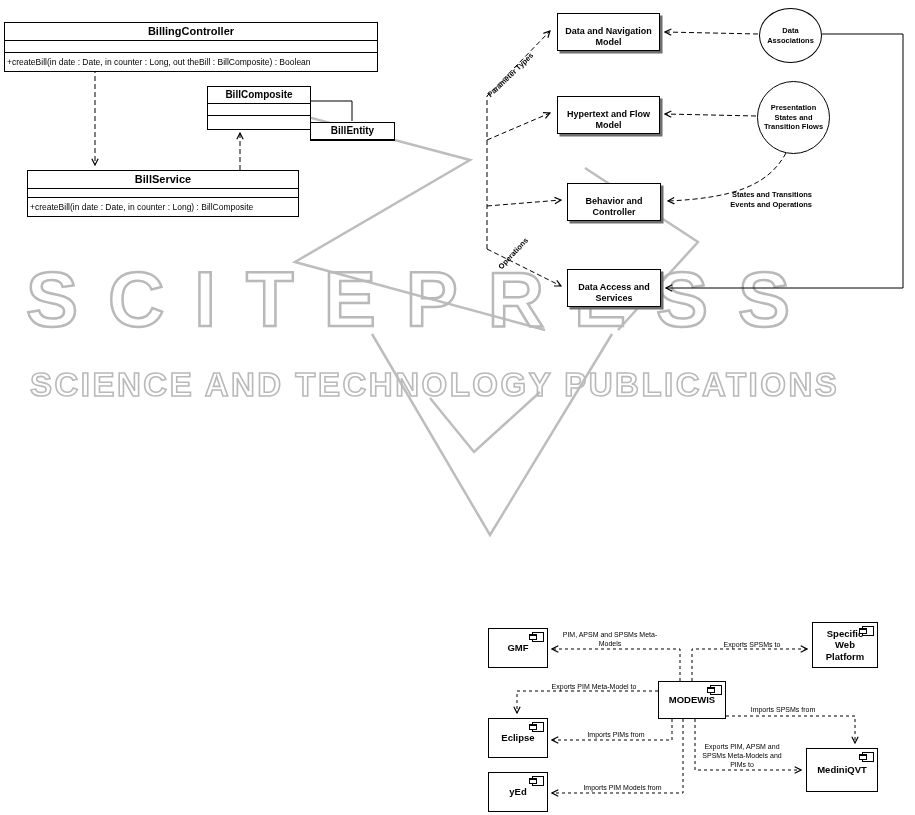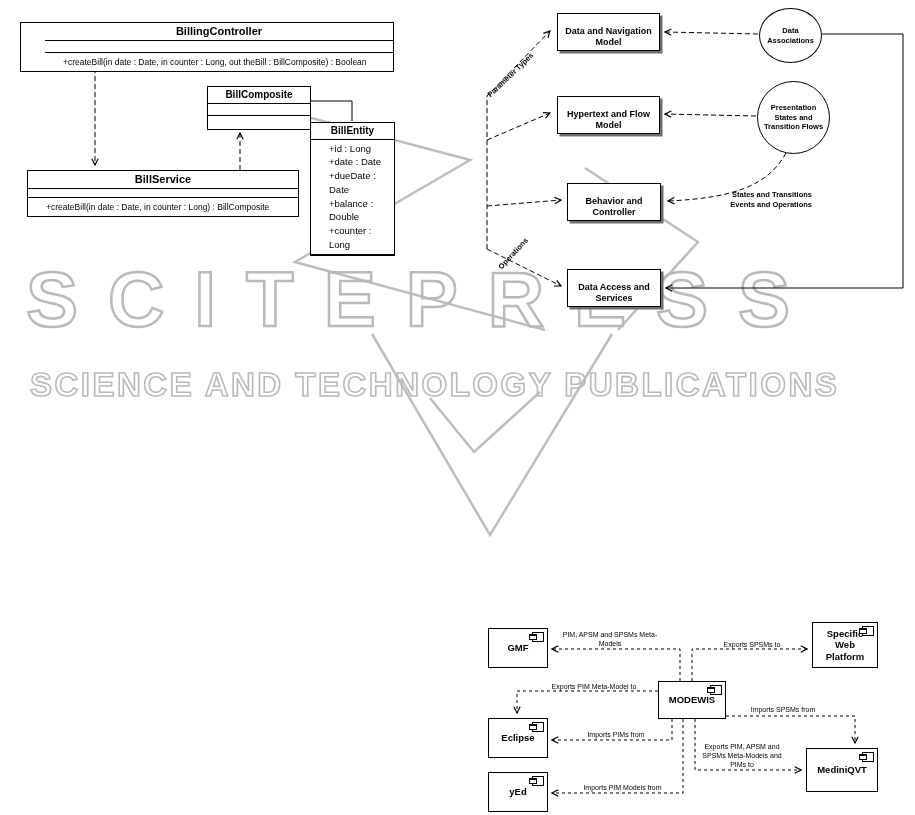--- a/index.html
+++ b/index.html
@@ -25,21 +25,21 @@
 
   
   .uml-class { position:absolute; border:1px solid #000; background:#fff; z-index:2; }
   .uc-title { font-weight:bold; text-align:center; font-size:11px; padding:2px 2px; border-bottom:1px solid #000; line-height:1.15; }
   .uc-title.small { font-size:10px; }
   .uc-attrs { border-bottom:1px solid #000; font-size:9.5px; padding:2px 2px; }
   .uc-empty { height:12px; padding:0; }
   .uc-empty.short { height:9px; }
   .uc-ops { font-size:8.5px; padding:3px 2px; white-space:nowrap; overflow:hidden; }
   .uc-ops.uc-empty-last { height:13px; padding:0; border-bottom:none; }
-  .uc-line { line-height:1.45;margin-left:16px; }
+  .uc-line { line-height:1.45; }
 
   
   .mda-box {
     position:absolute; border:1.5px solid #000; background:#fff; z-index:2;
     display:flex; align-items:flex-end; justify-content:center; text-align:center;
     font-weight:bold; font-size:9px; line-height:1.25; padding:2px;
     box-shadow:2.5px 2.5px 0 #6e6e6e;
   }
   .mda-circle {
     position:absolute; border:1.5px solid #000; border-radius:50%; background:#fff; z-index:2;
@@ -107,43 +107,36 @@
       <path d="M 658,691 L 517,691 L 517,713" stroke-dasharray="3 3" marker-end="url(#arr)"></path>
       <path d="M 672,719 L 672,740 L 552,740" stroke-dasharray="3 3" marker-end="url(#arr)"></path>
       <path d="M 726,716 L 855,716 L 855,743" stroke-dasharray="3 3" marker-end="url(#arr)"></path>
       <path d="M 695,719 L 695,770 L 801,770" stroke-dasharray="3 3" marker-end="url(#arr)"></path>
       <path d="M 683,719 L 683,793 L 552,793" stroke-dasharray="3 3" marker-end="url(#arr)"></path>
     </g>
   </svg>
 
   <div>
 
-    <div class="uml-class" style="left:20px;top:22px;width:374px;padding-left:24px;">
+    <div class="uml-class" style="left:4px;top:22px;width:374px;">
       <div class="uc-title">BillingController</div>
       <div class="uc-attrs uc-empty"></div>
       <div class="uc-ops">
         <div class="uc-line">+createBill(in date : Date, in counter : Long, out theBill : BillComposite) : Boolean</div>
       </div>
     </div>
 
     <div class="uml-class" style="left:207px;top:86px;width:104px;">
       <div class="uc-title small">BillComposite</div>
       <div class="uc-attrs uc-empty"></div>
       <div class="uc-ops uc-empty-last"></div>
     </div>
 
     <div class="uml-class" style="left:310px;top:122px;width:85px;">
       <div class="uc-title small">BillEntity</div>
-      <div class="uc-attrs">
-        <div class="uc-line">+id : Long</div>
-        <div class="uc-line">+date : Date</div>
-        <div class="uc-line">+dueDate : Date</div>
-        <div class="uc-line">+balance : Double</div>
-        <div class="uc-line">+counter : Long</div>
-      </div>
     </div>
 
     <div class="uml-class" style="left:27px;top:170px;width:272px;">
       <div class="uc-title">BillService</div>
       <div class="uc-attrs uc-empty short"></div>
       <div class="uc-ops">
         <div class="uc-line">+createBill(in date : Date, in counter : Long) : BillComposite</div>
       </div>
     </div>
 

